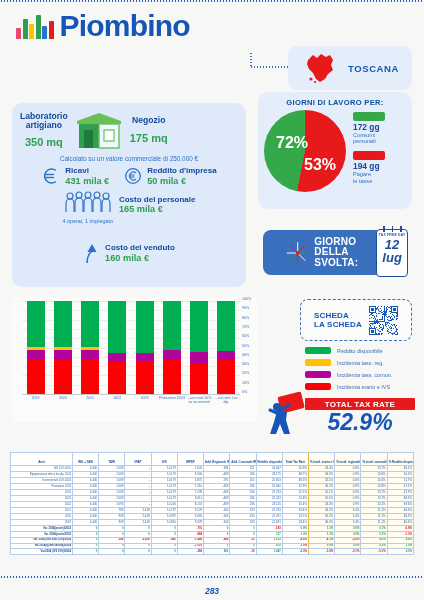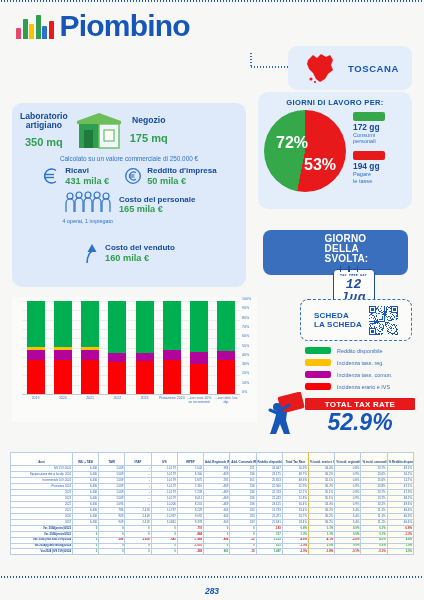--- a/index.html
+++ b/index.html
@@ -103,26 +103,26 @@
   .pie-lbl.green { left: 12px; top: 24px; }
   .pie-legend { margin-left: 7px; }
   .pl-item { margin-bottom: 6px; }
   .pl-swatch { width: 32px; height: 9px; border-radius: 2px; }
   .pl-val { font-size: 8.4px; font-weight: bold; color: #14499a; margin-top: 1px; }
   .pl-desc { font-size: 5.6px; color: #2d72c8; line-height: 1.2; }
 
   
   .svolta {
     position: absolute; left: 263px; top: 230px; width: 145px; height: 45px;
-    background: #3a6fbd; border-radius: 8px; display: flex; align-items: center; gap: 4px; padding-left: 22px; flex-direction: column;
+    background: #3a6fbd; border-radius: 8px; display: flex; align-items: center; gap: 4px; padding-left: 22px;
   }
   .svolta-txt { color: #fff; font-weight: bold; font-size: 10px; line-height: 1.02; letter-spacing: 0.2px; }
   .cal {
     width: 42px; height: 48px; background: #fff; border-radius: 4px;
-    border: 1.4px solid #1f4f9b; position: relative; margin-left: 14px; font-family: Liberation Mono, monospace;
+    border: 1.4px solid #1f4f9b; position: relative; margin-left: 14px;
   }
   .cal-top { font-size: 3.4px; font-weight: bold; color: #1f4f9b; text-align: center; margin-top: 3px; letter-spacing: 0.2px; }
   .cal-day { font-size: 13px; font-weight: bold; color: #1f4f9b; text-align: center; font-style: italic; line-height: 1; margin-top: 1px; }
   .cal-rings { position: absolute; top: -4px; left: 6px; display: flex; gap: 7px; }
   .cal-rings i { display: block; width: 1.6px; height: 6px; background: #1f4f9b; }
 
   
   .chart-area {
     position: absolute; left: 12px; top: 297px; width: 245px; height: 125px;
     background: #fbfbfa;

